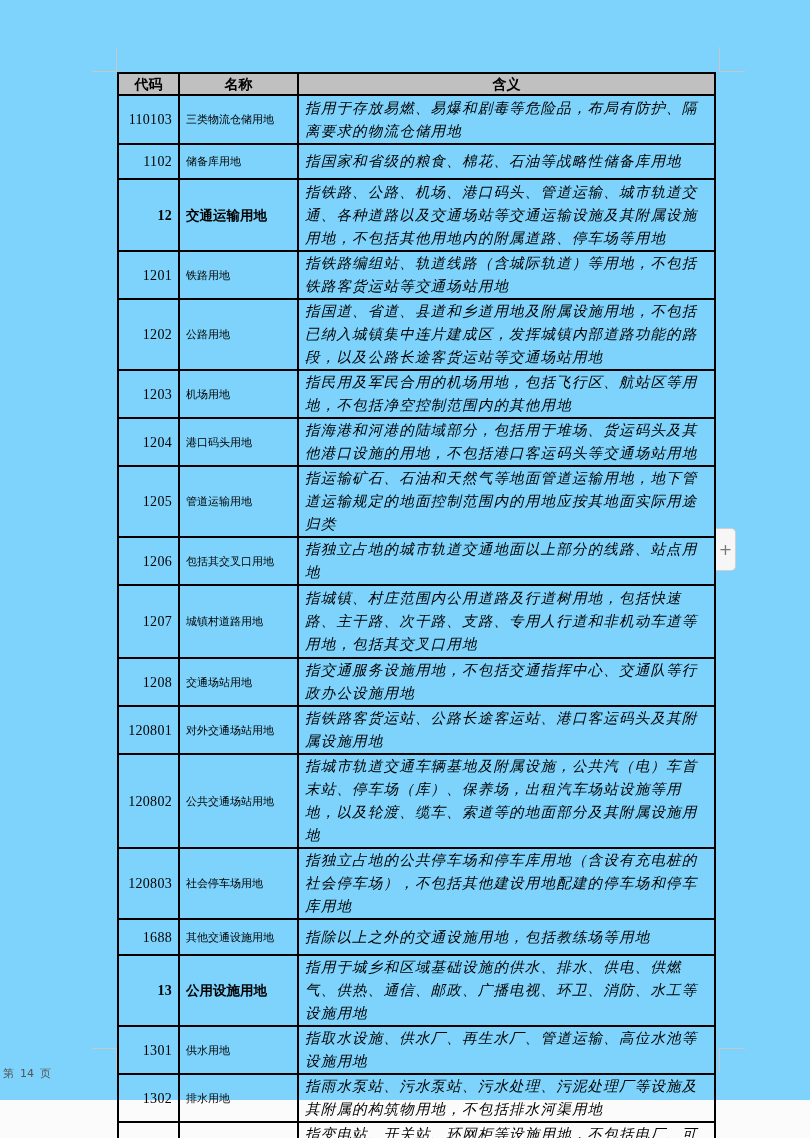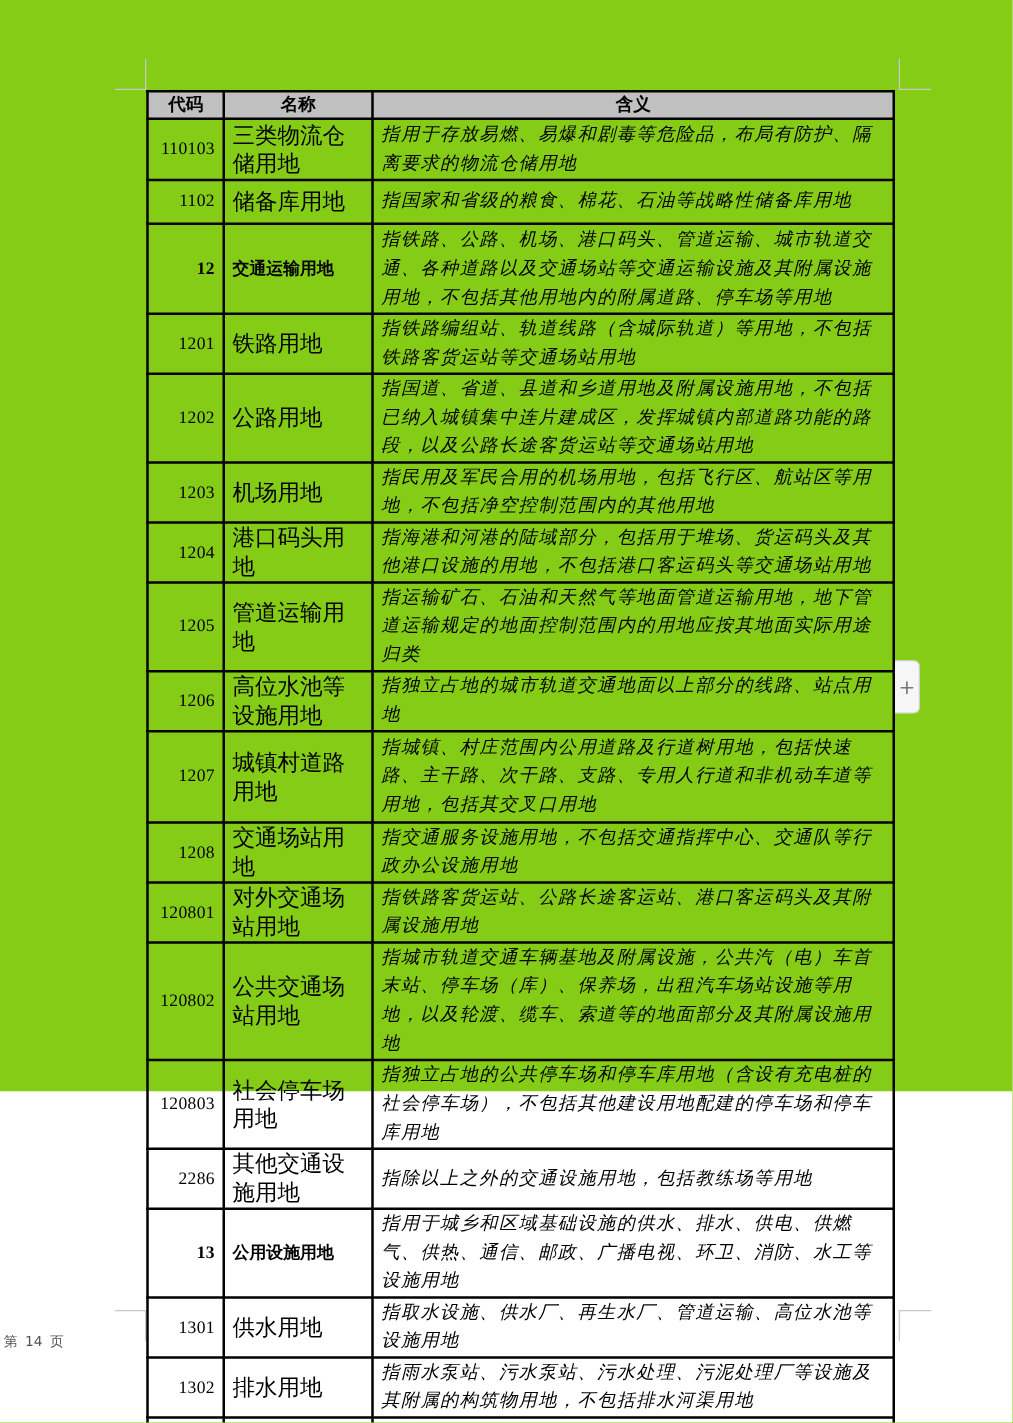--- a/index.html
+++ b/index.html
@@ -2,41 +2,41 @@
 <html><head>
 <meta charset="utf-8">
 <style>
   html, body { margin:0; padding:0; }
   body {
     width:810px; height:1138px; position:relative; overflow:hidden;
     background:#ffffff;
     font-family:"Liberation Serif","DejaVu Serif", serif;
     color:#000;
   }
-  .page { position:absolute; left:0; top:0; width:810px; height:873px; background:#84cc16; }
+  .page { position:absolute; left:0; top:0; width:810px; height:1138px; background:#7dd3fc; }
   .bottom-gray { position:absolute; left:0; right:0; top:1100px; bottom:0; background:#fbfbfb; }
 
   
   .mark { position:absolute; background:#c8c8c8; }
 
   table.landuse {
     position:absolute; left:117px; top:72px; width:597px;
     border-collapse:collapse; table-layout:fixed;
     font-size:14.5px;
   }
   table.landuse td, table.landuse th {
     border:2px solid #000; padding:0 6px; vertical-align:middle;
     line-height:23px;
   }
   table.landuse th {
     background:#c0c0c0; font-family:"DejaVu Sans","Liberation Sans",sans-serif;
     font-weight:bold; font-size:14px; text-align:center; height:20px; line-height:20px;
   }
   td.code { font-size:14px; letter-spacing:0.3px;text-align:right; }
-  td.name { line-height:16px; font-size:18px; padding-right:2px; }
+  td.name { line-height:16px; font-size:11px; padding-right:2px; }
   td.meaning { letter-spacing:1.2px; padding-left:5px; padding-right:3px;font-style:italic; }
   tr.major td.code { font-weight:bold; }
   tr.major td.name { font-weight:bold; font-family:"DejaVu Sans","Liberation Sans",sans-serif; font-size:13.5px;margin-left:14px; }
 
   .footer {
     position:absolute; left:0; width:810px; top:1066px; text-align:left;
     font-family:"DejaVu Sans","Liberation Sans",sans-serif; font-size:11px; color:#555;
   }
   .footer span { margin:0 3px; }
 
@@ -112,21 +112,21 @@
           <td class="name">港口码头用地</td>
           <td class="meaning">指海港和河港的陆域部分，包括用于堆场、货运码头及其他港口设施的用地，不包括港口客运码头等交通场站用地</td>
         </tr>
         <tr style="height: 48px;">
           <td class="code">1205</td>
           <td class="name">管道运输用地</td>
           <td class="meaning">指运输矿石、石油和天然气等地面管道运输用地，地下管道运输规定的地面控制范围内的用地应按其地面实际用途归类</td>
         </tr>
         <tr style="height: 35px;">
           <td class="code">1206</td>
-          <td class="name">高位水池等设施用地</td>
+          <td class="name">包括其交叉口用地</td>
           <td class="meaning">指独立占地的城市轨道交通地面以上部分的线路、站点用地</td>
         </tr>
         <tr style="height: 73px;">
           <td class="code">1207</td>
           <td class="name">城镇村道路用地</td>
           <td class="meaning">指城镇、村庄范围内公用道路及行道树用地，包括快速路、主干路、次干路、支路、专用人行道和非机动车道等用地，包括其交叉口用地</td>
         </tr>
         <tr style="height: 46px;">
           <td class="code">1208</td>
           <td class="name">交通场站用地</td>
@@ -141,21 +141,21 @@
           <td class="code">120802</td>
           <td class="name">公共交通场站用地</td>
           <td class="meaning">指城市轨道交通车辆基地及附属设施，公共汽（电）车首末站、停车场（库）、保养场，出租汽车场站设施等用地，以及轮渡、缆车、索道等的地面部分及其附属设施用地</td>
         </tr>
         <tr style="height: 47px;">
           <td class="code">120803</td>
           <td class="name">社会停车场用地</td>
           <td class="meaning">指独立占地的公共停车场和停车库用地（含设有充电桩的社会停车场），不包括其他建设用地配建的停车场和停车库用地</td>
         </tr>
         <tr style="height: 36px;">
-          <td class="code">2286</td>
+          <td class="code">1688</td>
           <td class="name">其他交通设施用地</td>
           <td class="meaning">指除以上之外的交通设施用地，包括教练场等用地</td>
         </tr>
         <tr class="major" style="height: 47px;">
           <td class="code">13</td>
           <td class="name">公用设施用地</td>
           <td class="meaning">指用于城乡和区域基础设施的供水、排水、供电、供燃气、供热、通信、邮政、广播电视、环卫、消防、水工等设施用地</td>
         </tr>
         <tr style="height: 47px;">
           <td class="code">1301</td>

